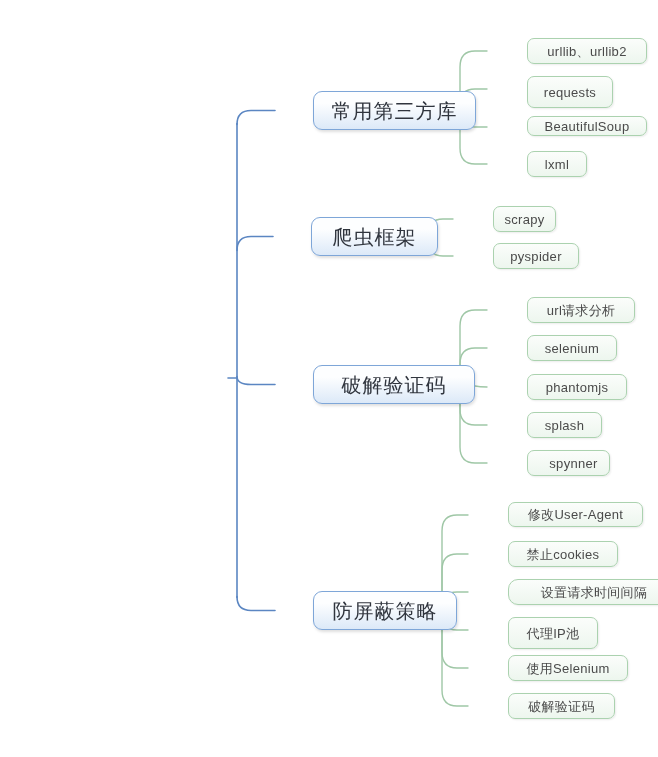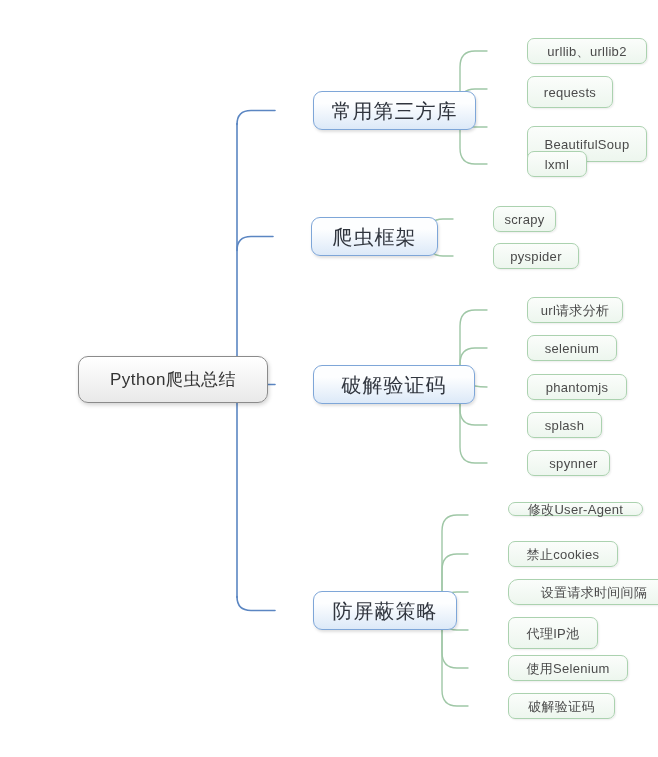--- a/index.html
+++ b/index.html
@@ -60,70 +60,67 @@
       <path d="M 460 384.5 C 473.5 384.5 473.5 387 487 387" fill="none" stroke="#9fc7a6" stroke-width="1.4" stroke-linecap="round"></path>
       <path d="M 460 384.5 L 460 409 Q 460 425 475 425 H 487" fill="none" stroke="#9fc7a6" stroke-width="1.4" stroke-linecap="round"></path>
       <path d="M 460 384.5 L 460 447 Q 460 463 475 463 H 487" fill="none" stroke="#9fc7a6" stroke-width="1.4" stroke-linecap="round"></path>
       <path d="M 442 610.5 L 442 531 Q 442 515 457 515 H 468" fill="none" stroke="#9fc7a6" stroke-width="1.4" stroke-linecap="round"></path>
       <path d="M 442 610.5 L 442 570 Q 442 554 457 554 H 468" fill="none" stroke="#9fc7a6" stroke-width="1.4" stroke-linecap="round"></path>
       <path d="M 442 610.5 L 442 608 Q 442 592 457 592 H 468" fill="none" stroke="#9fc7a6" stroke-width="1.4" stroke-linecap="round"></path>
       <path d="M 442 610.5 L 442 614 Q 442 630 457 630 H 468" fill="none" stroke="#9fc7a6" stroke-width="1.4" stroke-linecap="round"></path>
       <path d="M 442 610.5 L 442 652 Q 442 668 457 668 H 468" fill="none" stroke="#9fc7a6" stroke-width="1.4" stroke-linecap="round"></path>
       <path d="M 442 610.5 L 442 690 Q 442 706 457 706 H 468" fill="none" stroke="#9fc7a6" stroke-width="1.4" stroke-linecap="round"></path>
     </svg>
-  <div class="node root" style="left:38px;top:356px;width:190px;height:47px;">
-    <span class="lbl">Python爬虫总结</span>
-  </div>
   <div id="nodes">
       <div class="node branch" style="left: 273px; top: 91px; width: 163px; height: 39px;">
         <span class="lbl">常用第三方库</span>
       </div>
       <div class="node leaf" style="left: 487px; top: 38px; width: 120px; height: 26px;">
         <span class="lbl">urllib、urllib2</span>
       </div>
       <div class="node leaf" style="left: 487px; top: 76px; width: 86px; height: 32px;">
         <span class="lbl">requests</span>
       </div>
-      <div class="node leaf" style="left: 487px; top: 126px; width: 120px; height: 36px;">
+      <div class="node leaf" style="left: 487px; top: 116px; width: 120px; height: 20px;">
         <span class="lbl">BeautifulSoup</span>
       </div>
       <div class="node leaf" style="left: 487px; top: 151px; width: 60px; height: 26px;">
         <span class="lbl">lxml</span>
       </div>
       <div class="node branch" style="left: 271px; top: 217px; width: 127px; height: 39px;">
         <span class="lbl">爬虫框架</span>
       </div>
       <div class="node leaf" style="left: 453px; top: 206px; width: 63px; height: 26px;">
         <span class="lbl">scrapy</span>
       </div>
       <div class="node leaf" style="left: 453px; top: 243px; width: 86px; height: 26px;">
         <span class="lbl">pyspider</span>
       </div>
       <div class="node branch" style="left: 273px; top: 365px; width: 162px; height: 39px;">
         <span class="lbl">破解验证码</span>
       </div>
-      <div class="node leaf" style="left: 487px; top: 297px; width: 96px; height: 26px;">
+      <div class="node leaf" style="left: 487px; top: 297px; width: 108px; height: 26px;">
         <span class="lbl">url请求分析</span>
       </div>
       <div class="node leaf" style="left: 487px; top: 335px; width: 90px; height: 26px;">
         <span class="lbl">selenium</span>
       </div>
       <div class="node leaf" style="left: 487px; top: 374px; width: 100px; height: 26px;">
         <span class="lbl">phantomjs</span>
       </div>
       <div class="node leaf" style="left: 487px; top: 412px; width: 75px; height: 26px;">
         <span class="lbl">splash</span>
       </div>
       <div class="node leaf" style="left: 487px; top: 450px; width: 83px; height: 26px; padding-left: 10px;">
         <span class="lbl">spynner</span>
       </div>
       <div class="node branch" style="left: 273px; top: 591px; width: 144px; height: 39px;">
         <span class="lbl">防屏蔽策略</span>
       </div>
-      <div class="node leaf" style="left: 468px; top: 502px; width: 135px; height: 14px;">
+      <div class="node leaf" style="left: 468px; top: 502px; width: 135px; height: 25px;">
         <span class="lbl">修改User-Agent</span>
       </div>
       <div class="node leaf" style="left: 468px; top: 541px; width: 110px; height: 26px;">
         <span class="lbl">禁止cookies</span>
       </div>
       <div class="node leaf" style="left: 468px; top: 579px; width: 172px; height: 26px; border-radius: 10px;">
         <span class="lbl">设置请求时间间隔</span>
       </div>
       <div class="node leaf" style="left: 468px; top: 617px; width: 90px; height: 32px;">
         <span class="lbl">代理IP池</span>

